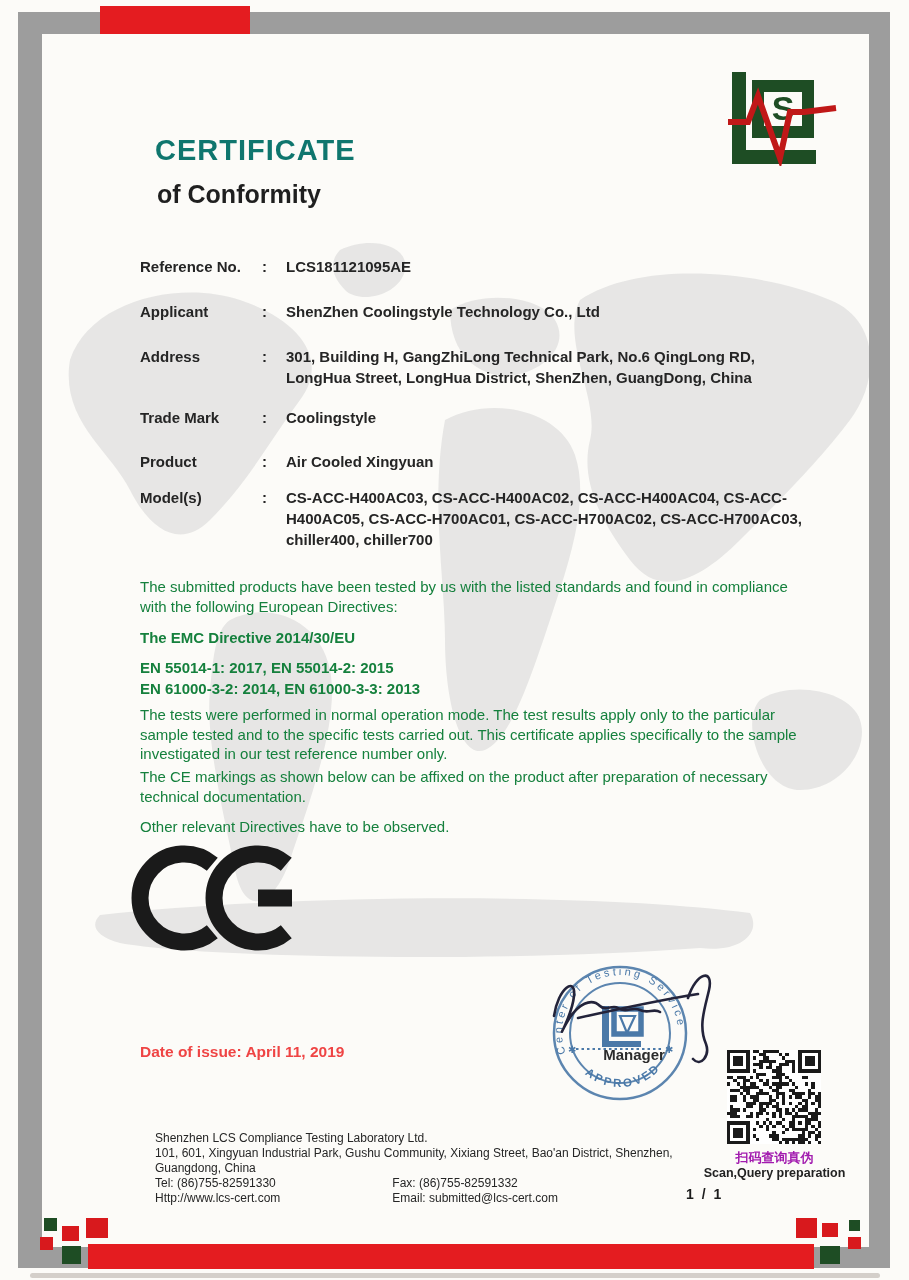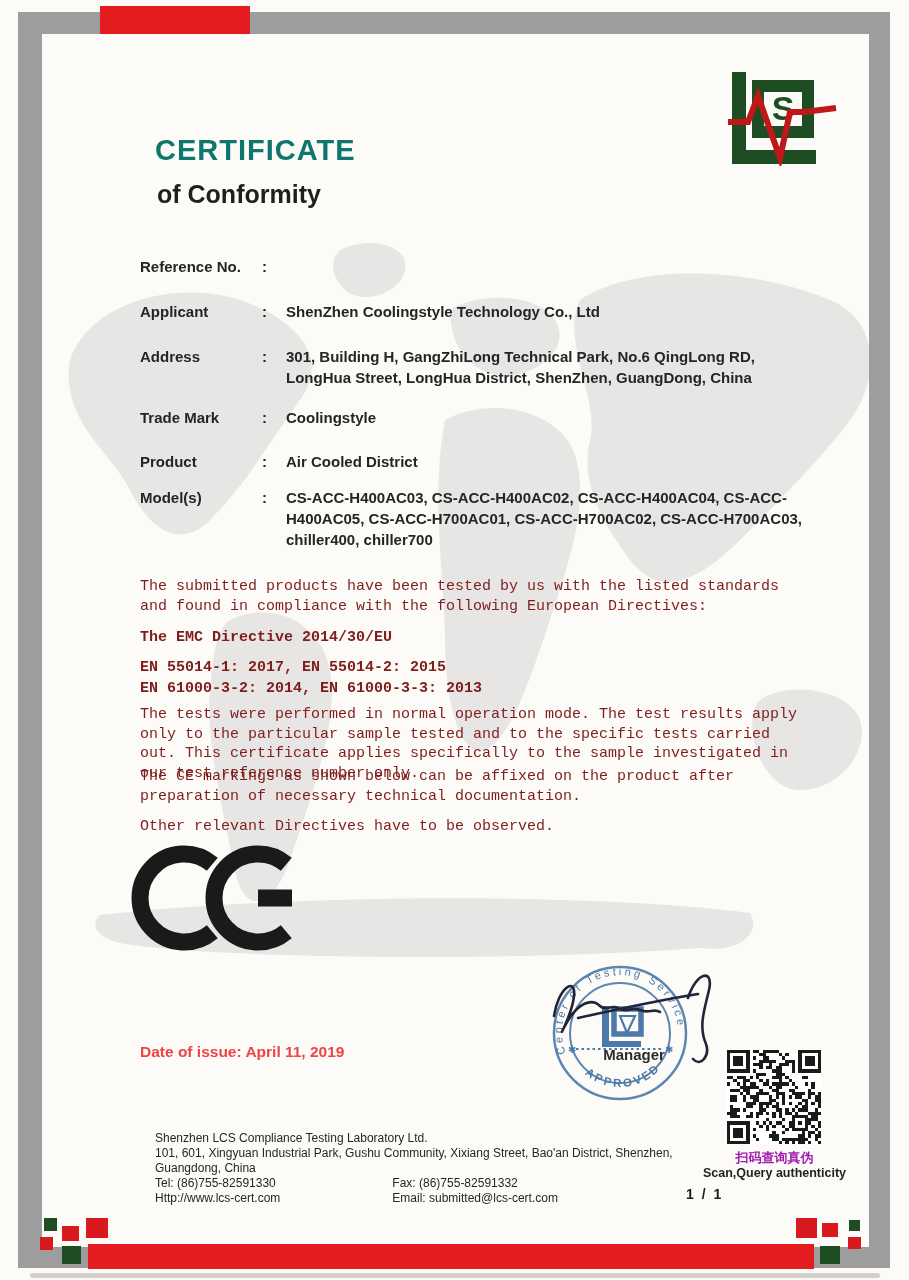--- a/index.html
+++ b/index.html
@@ -21,21 +21,21 @@
   .content{position:absolute;left:0;top:0;width:909px;height:1280px;z-index:4;}
   .title{position:absolute;left:155px;top:134px;font-size:29px;font-weight:bold;
     letter-spacing:1px;color:#0f766e;}
   .subtitle{position:absolute;left:157px;top:180px;font-size:25px;font-weight:bold;color:#1f1f1f;}
   .logo-main{position:absolute;left:728px;top:70px;}
   .field-row{position:absolute;left:140px;display:flex;font-size:15px;font-weight:bold;
     line-height:21px;color:#252525;}
   .field-label{width:122px;flex:none;}
   .field-colon{width:24px;flex:none;}
   .field-value{width:527px;flex:none;}
-  .para{position:absolute;left:140px;width:665px;font-size:15px;line-height:19.5px;color:#7f1d1d;font-family:Liberation Mono, monospace;}
+  .para{position:absolute;left:140px;width:665px;font-size:15px;line-height:19.5px;color:#15803d;}
   .para.bold{font-weight:bold;line-height:21px;}
   .ce-mark{position:absolute;left:131px;top:841px;}
   .stamp{position:absolute;left:538px;top:956px;}
   .date-line{position:absolute;left:140px;top:1043px;font-size:15.5px;font-weight:bold;color:#ef4444;}
   .qr-wrap{position:absolute;left:727px;top:1050px;width:94px;height:94px;background:#fff;}
   .qr-cap-cn{position:absolute;left:697px;top:1149px;width:155px;text-align:center;
     font-size:13px;font-weight:bold;color:#a21caf;}
   .qr-cap-en{position:absolute;left:672px;top:1166px;width:205px;text-align:center;
     font-size:12.5px;font-weight:bold;color:#222;}
   .footer{position:absolute;left:155px;top:1131px;font-size:12px;line-height:15px;color:#262626;}
@@ -92,40 +92,41 @@
       <text x="55" y="50" text-anchor="middle" font-size="34" font-weight="bold" font-family="Liberation Sans, sans-serif" fill="#1e4d24">S</text>
       <polyline points="-2,52 20,52 30,26 52,88 62,42 76,42 108,38" fill="none" stroke="#c01818" stroke-width="6" stroke-linejoin="miter"></polyline>
     </svg>
 
     <div class="title">CERTIFICATE</div>
     <div class="subtitle">of Conformity</div>
 
     <div class="field-row" style="top:256px;align-items:flex-end;">
       <span class="field-label">Reference No.</span>
       <span class="field-colon">:</span>
+      <span class="field-value">LCS181121095AE</span>
     </div>
     <div class="field-row" style="top:301px;">
       <span class="field-label">Applicant</span>
       <span class="field-colon">:</span>
       <span class="field-value">ShenZhen Coolingstyle Technology Co., Ltd</span>
     </div>
     <div class="field-row" style="top:346px;">
       <span class="field-label">Address</span>
       <span class="field-colon">:</span>
       <span class="field-value">301, Building H, GangZhiLong Technical Park, No.6 QingLong RD, LongHua Street, LongHua District, ShenZhen, GuangDong, China</span>
     </div>
     <div class="field-row" style="top:407px;">
       <span class="field-label">Trade Mark</span>
       <span class="field-colon">:</span>
       <span class="field-value">Coolingstyle</span>
     </div>
     <div class="field-row" style="top:451px;">
       <span class="field-label">Product</span>
       <span class="field-colon">:</span>
-      <span class="field-value">Air Cooled District</span>
+      <span class="field-value">Air Cooled Xingyuan</span>
     </div>
     <div class="field-row" style="top:471px;margin-top:16px;">
       <span class="field-label">Model(s)</span>
       <span class="field-colon">:</span>
       <span class="field-value">CS-ACC-H400AC03, CS-ACC-H400AC02, CS-ACC-H400AC04, CS-ACC-H400AC05, CS-ACC-H700AC01, CS-ACC-H700AC02, CS-ACC-H700AC03, chiller400, chiller700</span>
     </div>
 
     <div class="para" style="top:577px;">The submitted products have been tested by us with the listed standards and found in compliance with the following European Directives:</div>
     <div class="para bold" style="top:627px;">The EMC Directive 2014/30/EU</div>
     <div class="para bold" style="top:657px;">EN 55014-1: 2017, EN 55014-2: 2015</div>
@@ -473,21 +474,21 @@
           <rect x="24" y="2" width="3" height="3" fill="#1a1a1a"></rect>
           <rect x="0" y="22" width="7" height="7" fill="#1a1a1a"></rect>
           <rect x="1" y="23" width="5" height="5" fill="#ffffff"></rect>
           <rect x="2" y="24" width="3" height="3" fill="#1a1a1a"></rect>
           <rect x="20" y="20" width="5" height="5" fill="#1a1a1a"></rect>
           <rect x="21" y="21" width="3" height="3" fill="#ffffff"></rect>
           <rect x="22" y="22" width="1" height="1" fill="#1a1a1a"></rect>
         </svg>
     </div>
     <div class="qr-cap-cn">扫码查询真伪</div>
-    <div class="qr-cap-en">Scan,Query authenticity</div>
+    <div class="qr-cap-en">Scan,Query preparation</div>
 
     <div class="footer">
       <div class="footer-row">Shenzhen LCS Compliance Testing Laboratory Ltd.</div>
       <div class="footer-row">101, 601, Xingyuan Industrial Park, Gushu Community, Xixiang Street, Bao'an District, Shenzhen,</div>
       <div class="footer-row">Guangdong, China</div>
       <div class="footer-row">
         <span class="fcol1">Tel: (86)755-82591330</span>
         <span>Fax: (86)755-82591332</span>
       </div>
       <div class="footer-row">

